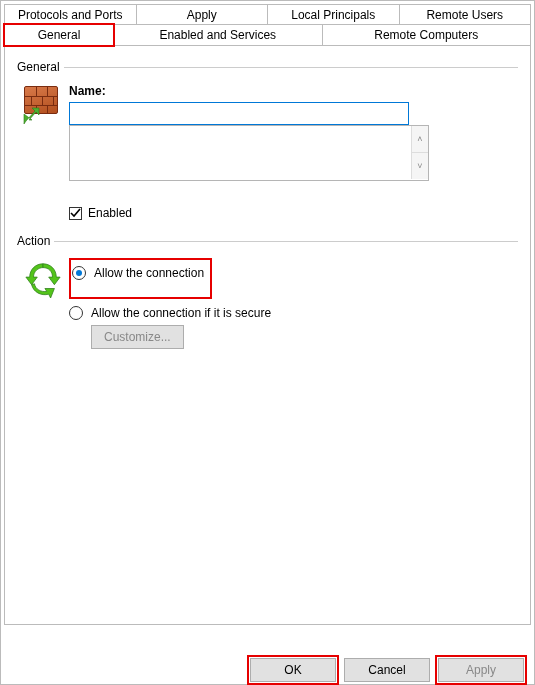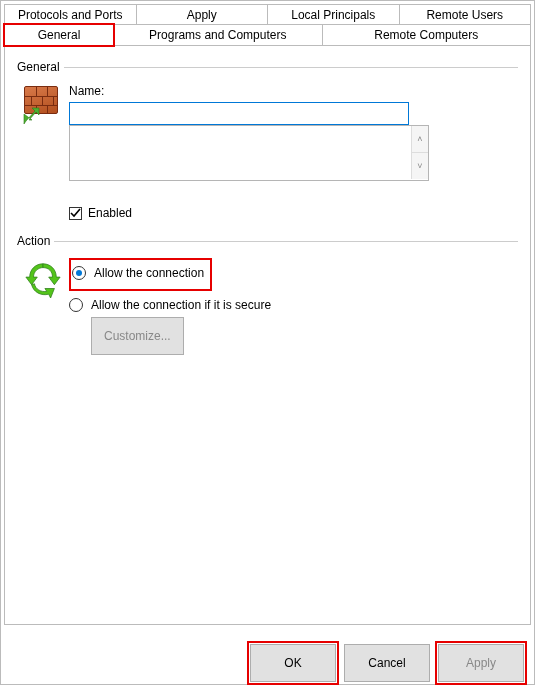--- a/index.html
+++ b/index.html
@@ -70,21 +70,21 @@
   .row { display: flex; }
   .icon-col {
     width: 52px;
     flex: 0 0 52px;
     display: flex;
     align-items: flex-start;
     justify-content: center;
     padding-top: 4px;
   }
   .fields-col { flex: 1; padding-right: 6px; }
-  .label { margin: 2px 0 4px 0; }
+  .label { margin: 2px 0 4px 0; font-weight: bold; }
   input.text-input {
     width: 340px;
     height: 23px;
     border: 1px solid #0078d7;
     outline: none;
     padding: 2px 4px;
     font-family: inherit;
     font-size: 12px;
     background: #fff;
   }
@@ -146,21 +146,21 @@
     background: #fff;
   }
   .radio.selected::after {
     content: "";
     width: 6px; height: 6px;
     border-radius: 50%;
     background: #0078d7;
   }
   button.win-btn {
     min-width: 86px;
-    height: 38px;
+    height: 24px;
     border: 1px solid #adadad;
     background: #e1e1e1;
     font-family: inherit;
     font-size: 12px;
     color: #000;
     padding: 0 12px;
   }
   button.win-btn.disabled {
     color: #888;
   }
@@ -174,21 +174,21 @@
   .hl-red {
     outline: 2px solid #e60000;
     outline-offset: -1px;
   }
   .hl-red-btn {
     outline: 2px solid #e60000;
     outline-offset: 1px;
   }
   .radio-hl {
     border: 2px solid #e60000;
-    padding: 1px 6px 4px 1px;
+    padding: 1px 6px 12px 1px;
     display: inline-flex;
     align-items: center;
     margin: 2px 0;
   }
   
   .fw-icon {
     width: 38px; height: 38px;
     position: relative;
   }
   .fw-icon .brick {
@@ -221,21 +221,21 @@
 
   <div class="tabs">
     <div class="tab-row top">
       <div class="tab"><span>Protocols and Ports</span></div>
       <div class="tab"><span>Apply</span></div>
       <div class="tab"><span>Local Principals</span></div>
       <div class="tab"><span>Remote Users</span></div>
     </div>
     <div class="tab-row bottom">
       <div class="tab active hl-red" style="flex:0 0 110px"><span>General</span></div>
-      <div class="tab"><span>Programs and Computers</span></div>
+      <div class="tab"><span>Enabled and Services</span></div>
       <div class="tab"><span>Remote Computers</span></div>
     </div>
   </div>
 
   <div class="content">
 
     <fieldset class="group">
       <legend>General</legend>
       <div class="row">
         <div class="icon-col">

